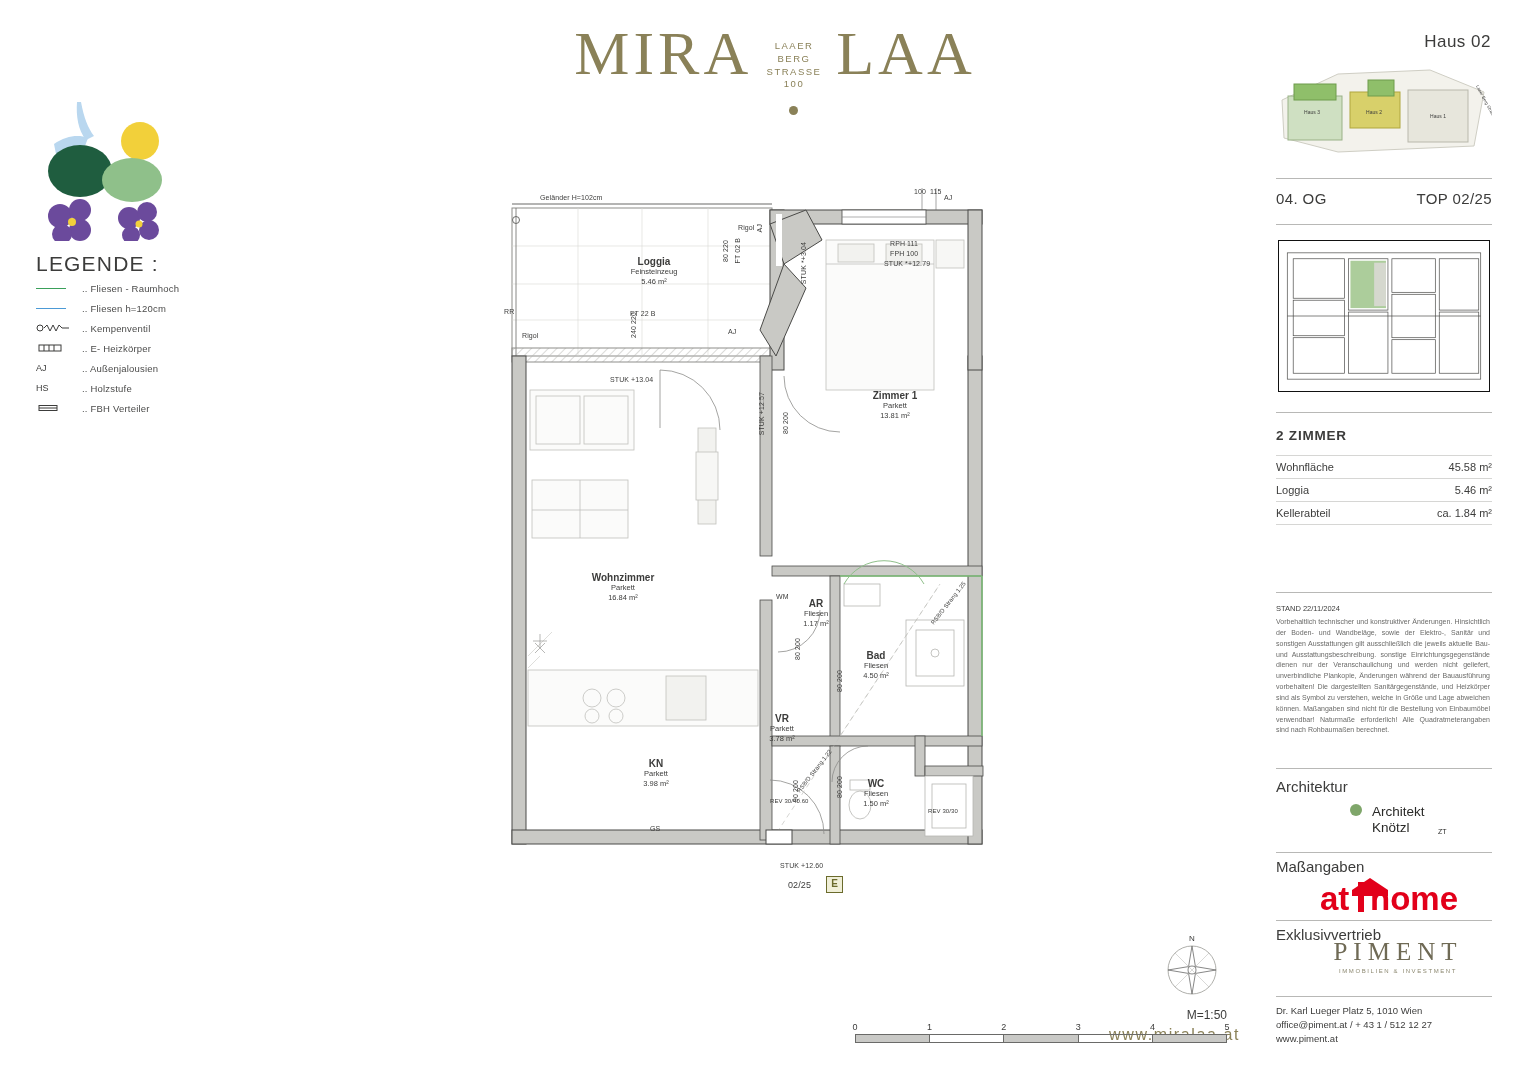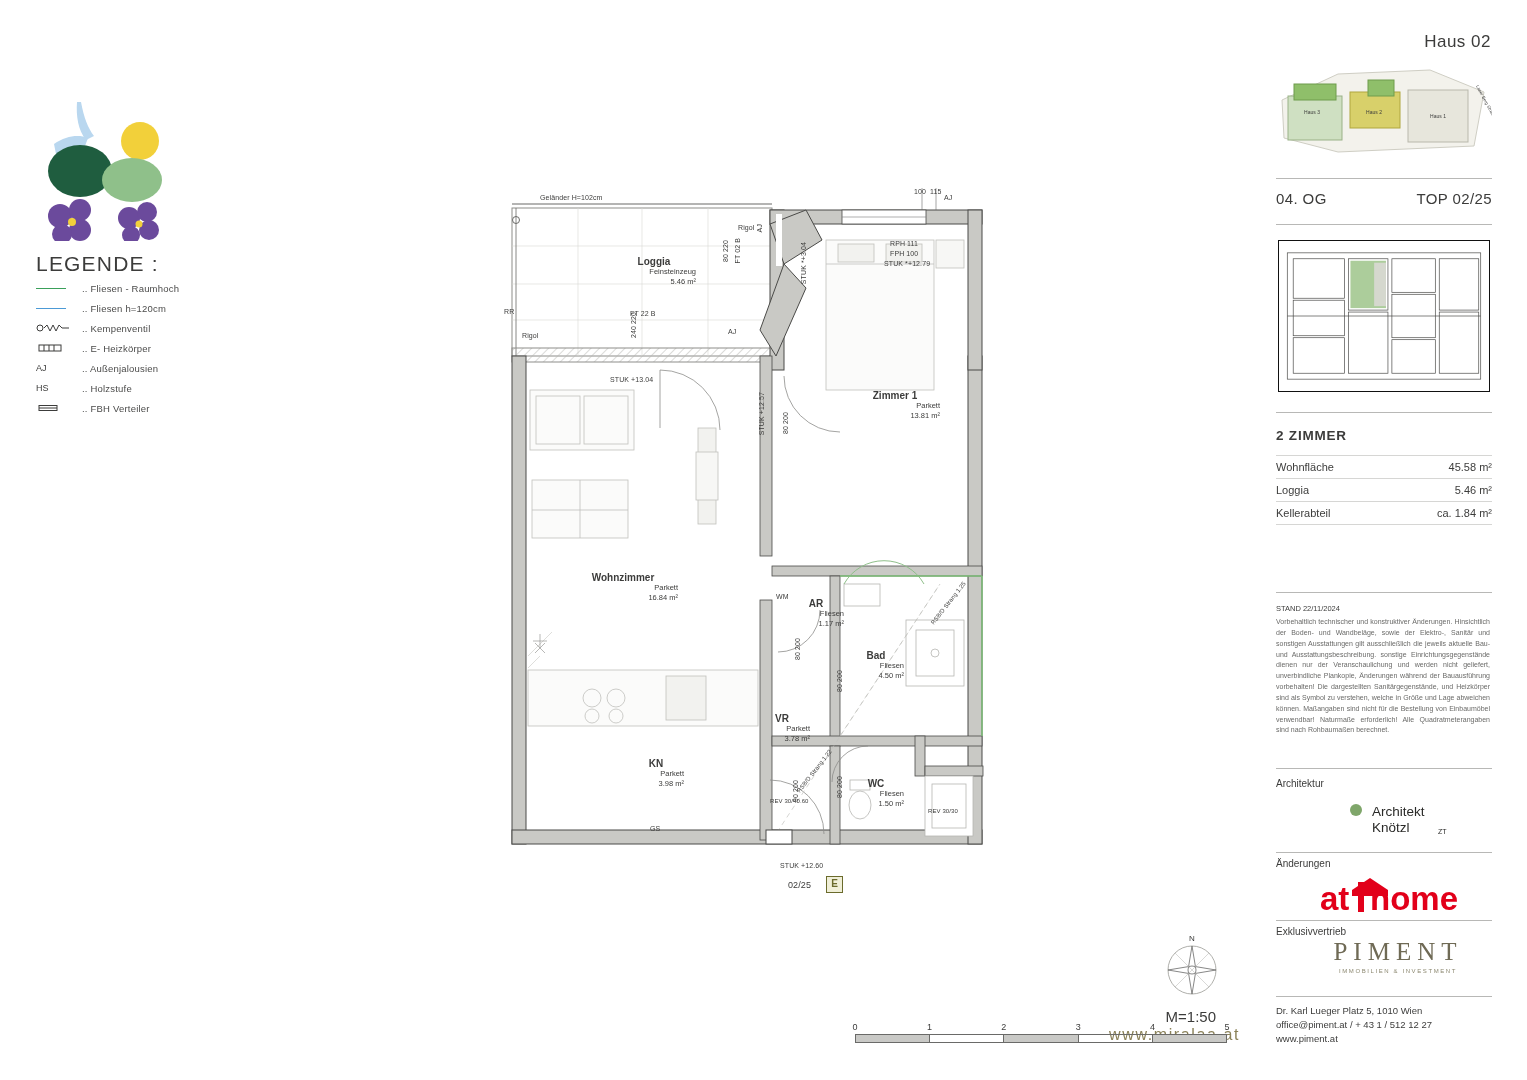--- a/index.html
+++ b/index.html
@@ -119,80 +119,94 @@
   }
   .area-row:first-child { border-top: 1px solid #d6d6d4; }
 
   .stand {
     position: absolute; left: 1276px; top: 604px; width: 214px;
     font-size: 7px; color: #6a6a68;
   }
   .stand .date { font-size: 7.5px; margin-bottom: 4px; color: #3c3c3b; }
   .disclaimer { text-align: justify; line-height: 1.55; }
 
-  .sec-label { position: absolute; left: 1276px; font-size: 10px; color: #3c3c3b; }
+  .sec-label { position: absolute; left: 1276px; font-size: 15px; color: #3c3c3b; }
   .arch-box { position: absolute; left: 1330px; top: 796px; width: 140px; height: 44px; }
   .athome { position: absolute; left: 1318px; top: 874px; }
   .piment { position: absolute; left: 1310px; top: 938px; text-align: center; width: 176px; }
   .piment .name {
     font-family: "Liberation Serif", serif;
     font-size: 25px; letter-spacing: 6px; color: #6f6a55;
   }
   .piment .sub { font-size: 6px; letter-spacing: 1.6px; color: #8c8870; margin-top: 2px; }
   .contact {
     position: absolute; left: 1276px; top: 1004px; width: 220px;
     font-size: 9.5px; line-height: 1.45; color: #3c3c3b;
   }
 
   
   .www {
     position: absolute; left: 0; top: 1026px; width: 1240px;
     text-align: right; font-size: 16px; letter-spacing: 1.6px; color: #8a8158;
   }
   .scale-wrap { position: absolute; left: 855px; top: 1022px; width: 372px; }
-  .scale-label { position: absolute; right: 11px; top: -14px; font-size: 15px; }
+  .scale-label { position: absolute; right: 0; top: -14px; font-size: 12px; }
   .scale-nums { position: relative; height: 12px; font-size: 9px; color: #3c3c3b; }
   .scale-nums span { position: absolute; transform: translateX(-50%); }
   .scale-bar { position: relative; height: 9px; border: 1px solid #6a6a68; box-sizing: border-box; display: flex; }
   .scale-bar div { flex: 1; border-right: 1px solid #6a6a68; }
   .scale-bar div:last-child { border-right: none; }
   .scale-bar div.fill { background: #c9c9c6; }
 
   .compass { position: absolute; left: 1155px; top: 930px; width: 74px; height: 74px; }
 
   
   .plan { position: absolute; left: 470px; top: 180px; width: 720px; height: 730px; }
   .lbl {
     position: absolute;
     font-size: 7px;
     color: #3c3c3b;
     white-space: nowrap;
     letter-spacing: .1px;
   }
   .room-name { font-size: 10px; font-weight: bold; text-align: center; }
-  .room-sub { font-size: 7.5px; text-align: right; line-height: 1.35; }
+  .room-sub { font-size: 7.5px; text-align: center; line-height: 1.35; }
   .room-block { position: absolute; text-align: center; white-space: nowrap; }
   .vert { writing-mode: vertical-rl; transform: rotate(180deg); }
   .tiny { font-size: 6px; }
   .eblock {
     position: absolute;
     width: 15px; height: 15px;
     border: 1px solid #6b6b2c;
     color: #6b6b2c;
     font-size: 10px; font-weight: bold;
     text-align: center; line-height: 14px;
     background: #f0efd8;
   }
 </style>
 </head>
 <body>
 
 <div class="page">
 
 
+  <div class="brand">
+    <div style="display:flex;justify-content:center;align-items:center;">
+      <span class="word">MIRA</span>
+      <span style="display:inline-block;width:84px"></span>
+      <span class="word">LAA</span>
+    </div>
+    <div class="stamp">
+      <div style="letter-spacing:1.5px">LAAER</div>
+      <div style="letter-spacing:1.5px">BERG</div>
+      <div style="letter-spacing:1.5px">STRASSE</div>
+      <div style="letter-spacing:1.5px">100</div>
+    </div>
+    <div class="dot"></div>
+  </div>
 
   <div class="haus-label">Haus 02</div>
 
   <svg class="logo-art" viewBox="0 0 150 145">
     <path d="M45 6 C48 22 52 32 58 40 L50 44 C42 34 40 20 41 6 Z" fill="#b9d7ef"></path>
     <path d="M18 48 C30 40 42 38 52 42 L49 50 C38 48 28 52 20 58 Z" fill="#b9d7ef"></path>
     <circle cx="104" cy="45" r="19" fill="#f2d03a"></circle>
     <ellipse cx="44" cy="75" rx="32" ry="26" fill="#1f5d3f"></ellipse>
     <ellipse cx="96" cy="84" rx="30" ry="22" fill="#8fc08a"></ellipse>
     <g fill="#6b4a9c">
@@ -333,21 +347,21 @@
     <svg viewBox="0 0 140 44" width="140" height="44">
       <path d="M6 6 a16 16 0 1 0 0 32 a13 13 0 1 1 0 -32 z" fill="#2a2a28"></path>
       <circle cx="26" cy="14" r="6" fill="#7fa66a"></circle>
       <text x="42" y="20" font-size="13.5" font-family="Liberation Sans, sans-serif" fill="#2a2a28">Architekt</text>
       <text x="42" y="36" font-size="13.5" font-family="Liberation Sans, sans-serif" fill="#2a2a28">Knötzl</text>
       <text x="108" y="38" font-size="7" font-family="Liberation Sans, sans-serif" fill="#2a2a28">ZT</text>
     </svg>
   </div>
 
   <div class="rdiv" style="top:852px"></div>
-  <div class="sec-label" style="top:858px">Änderungen</div>
+  <div class="sec-label" style="top:858px">Maßangaben</div>
   <div class="athome">
     <svg viewBox="0 0 172 46" width="172" height="46">
       <text x="2" y="36" font-size="33" font-family="Liberation Sans, sans-serif" font-weight="bold" fill="#e2001a">at</text>
       <rect x="40" y="8" width="6" height="30" fill="#e2001a"></rect>
       <path d="M34 16 L52 4 L70 16 L70 22 L34 22 Z" fill="#e2001a"></path>
       <text x="52" y="36" font-size="33" font-family="Liberation Sans, sans-serif" font-weight="bold" fill="#e2001a">home</text>
     </svg>
   </div>
 
   <div class="rdiv" style="top:920px"></div>

